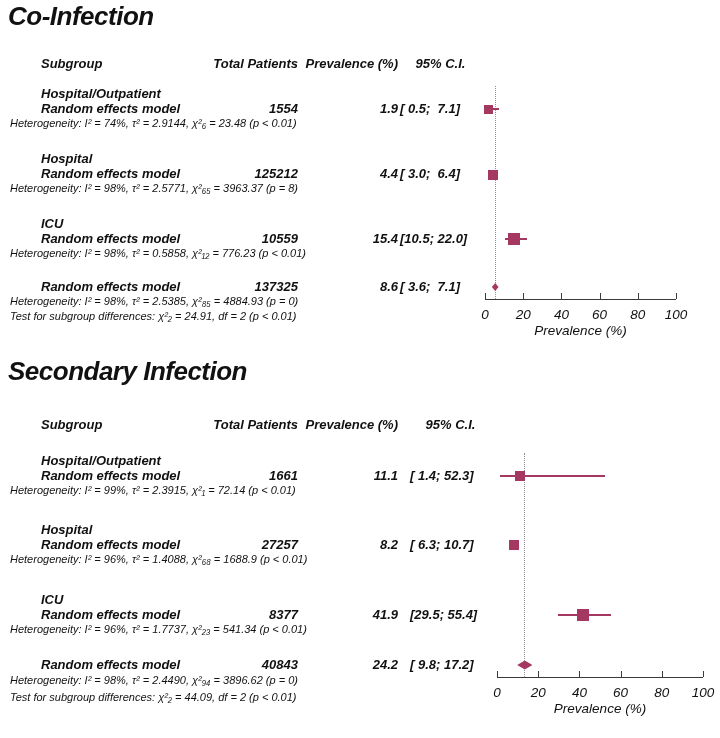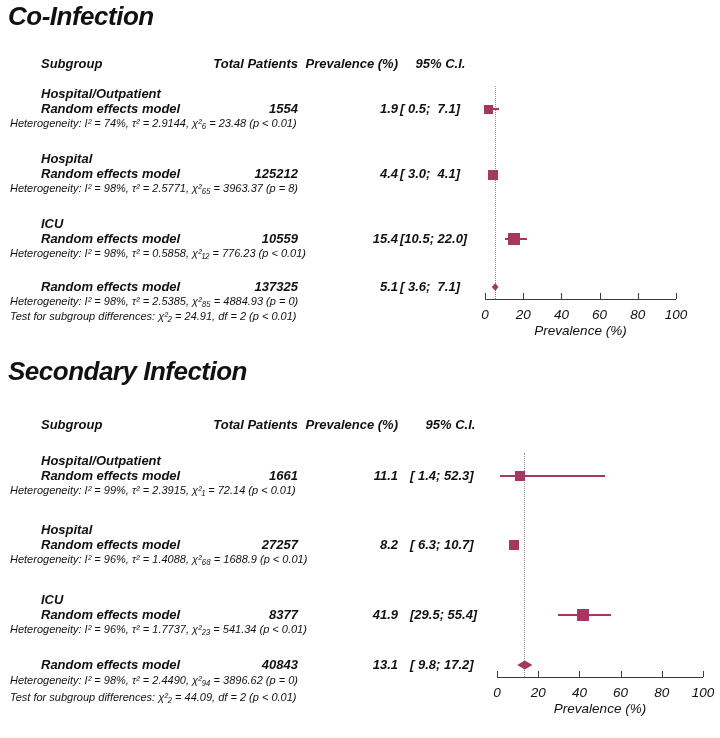--- a/index.html
+++ b/index.html
@@ -62,21 +62,21 @@
       <span class="het">Heterogeneity: I² = 74%, τ² = 2.9144, χ²₆ = 23.48 (p &lt; 0.01)</span>
     </div>
 
     <div class="row" style="top:151px">
       <span class="name">Hospital</span>
     </div>
     <div class="row" style="top:166px">
       <span class="name">Random effects model</span>
       <span class="tot">125212</span>
       <span class="prev">4.4</span>
-      <span class="ci">[ 3.0;  4.1]</span>
+      <span class="ci">[ 3.0;  6.4]</span>
     </div>
     <div class="row" style="top:182px">
       <span class="het">Heterogeneity: I² = 98%, τ² = 2.5771, χ²₆₅ = 3963.37 (p = 8)</span>
     </div>
 
     <div class="row" style="top:216px">
       <span class="name">ICU</span>
     </div>
     <div class="row" style="top:231px">
       <span class="name">Random effects model</span>
@@ -84,21 +84,21 @@
       <span class="prev">15.4</span>
       <span class="ci">[10.5; 22.0]</span>
     </div>
     <div class="row" style="top:247px">
       <span class="het">Heterogeneity: I² = 98%, τ² = 0.5858, χ²₁₂ = 776.23 (p &lt; 0.01)</span>
     </div>
 
     <div class="row" style="top:279px">
       <span class="name">Random effects model</span>
       <span class="tot">137325</span>
-      <span class="prev">5.1</span>
+      <span class="prev">8.6</span>
       <span class="ci">[ 3.6;  7.1]</span>
     </div>
     <div class="row" style="top:295px">
       <span class="het">Heterogeneity: I² = 98%, τ² = 2.5385, χ²₈₅ = 4884.93 (p = 0)</span>
     </div>
     <div class="row" style="top:310px">
       <span class="het">Test for subgroup differences: χ²₂ = 24.91, df = 2 (p &lt; 0.01)</span>
     </div>
 
     <div class="plot plot-a">
@@ -174,21 +174,21 @@
       <span class="prev">41.9</span>
       <span class="ci">[29.5; 55.4]</span>
     </div>
     <div class="row" style="top:268px">
       <span class="het">Heterogeneity: I² = 96%, τ² = 1.7737, χ²₂₃ = 541.34 (p &lt; 0.01)</span>
     </div>
 
     <div class="row" style="top:302px">
       <span class="name">Random effects model</span>
       <span class="tot">40843</span>
-      <span class="prev">13.1</span>
+      <span class="prev">24.2</span>
       <span class="ci">[ 9.8; 17.2]</span>
     </div>
     <div class="row" style="top:319px">
       <span class="het">Heterogeneity: I² = 98%, τ² = 2.4490, χ²₉₄ = 3896.62 (p = 0)</span>
     </div>
     <div class="row" style="top:336px">
       <span class="het">Test for subgroup differences: χ²₂ = 44.09, df = 2 (p &lt; 0.01)</span>
     </div>
 
     <div class="plot plot-b">

